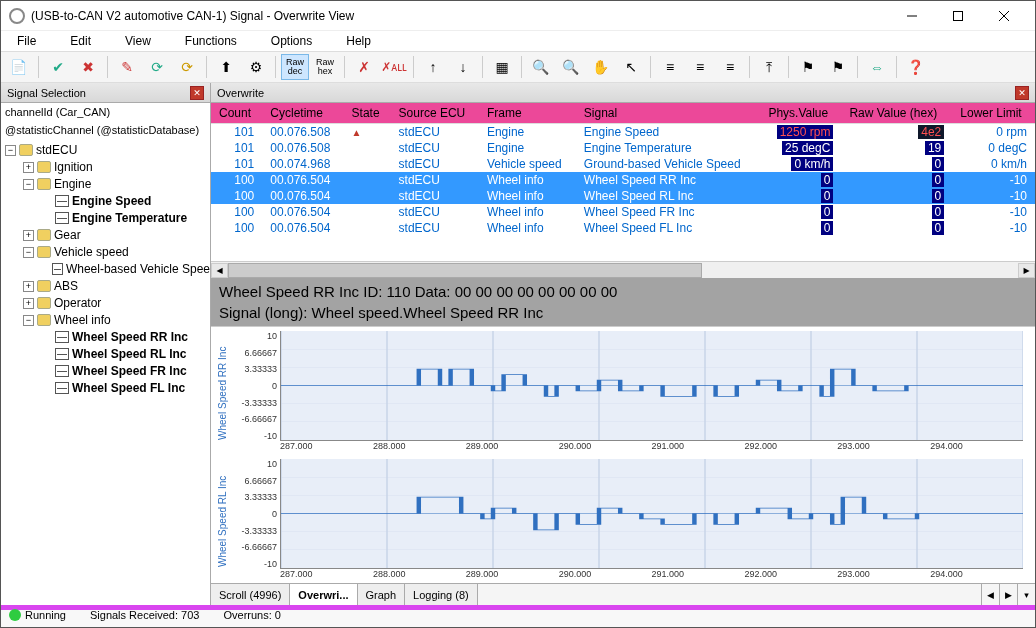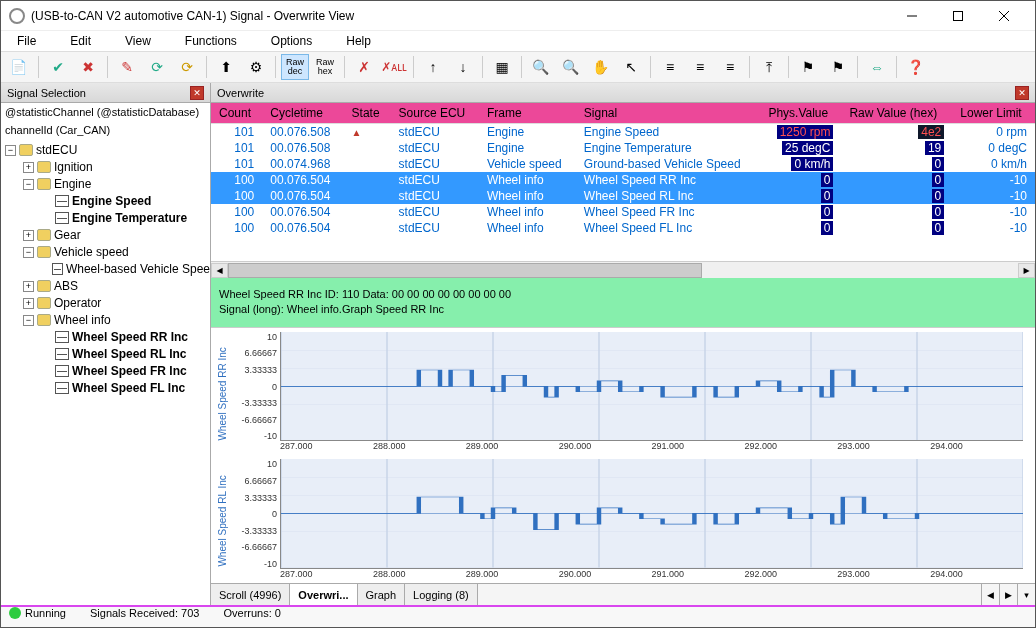--- a/index.html
+++ b/index.html
@@ -42,37 +42,37 @@
 .num { text-align: right; }
 .pv, .rv { display: inline-block; padding: 0 3px; }
 .pv.dark, .rv.dark { background: #000080; color: #fff; }
 .pv.red { background: #000080; color: #ff5050; }
 .rv.red { background: #0f172a; color: #ff5050; }
 .state-arrow { color: #c0392b; font-size: 10px; }
 .hscroll { height: 17px; background: #f0f0f0; border-top: 1px solid #ccc; display: flex; align-items: center; }
 .hscroll-btn { width: 17px; height: 15px; background: #e8e8e8; border: 1px solid #ccc; display: flex; align-items: center; justify-content: center; font-size: 8px; cursor: pointer; }
 .hscroll-track { flex: 1; height: 15px; background: #f0f0f0; position: relative; }
 .hscroll-thumb { position: absolute; left: 0; width: 60%; height: 100%; background: #ccc; border: 1px solid #aaa; }
-.detail-bar { padding: 9px 8px; font-size: 11px; line-height: 1.4; border-bottom: 1px solid #ccc; background: #86efac; }
+.detail-bar { padding: 3px 8px; font-size: 15px; line-height: 1.4; border-bottom: 1px solid #ccc; background: #a3a3a3; }
 .charts { flex: 1; display: flex; flex-direction: column; background: #fff; padding: 4px 12px 0 4px; gap: 4px; min-height: 0; }
 .chart { flex: 1; display: flex; min-height: 0; }
 .chart-ylabel { writing-mode: vertical-rl; transform: rotate(180deg); font-size: 10px; color: #3070c0; text-align: center; padding: 0 2px; }
 .chart-body { flex: 1; display: flex; flex-direction: column; }
 .chart-plot { flex: 1; position: relative; border-left: 1px solid #888; border-bottom: 1px solid #888; background: #e8eef8; }
 .chart-plot svg { position: absolute; inset: 0; width: 100%; height: 100%; }
 .chart-yticks { width: 50px; display: flex; flex-direction: column; justify-content: space-between; font-size: 9px; text-align: right; padding-right: 3px; color: #333; }
 .chart-row { flex: 1; display: flex; min-height: 0; }
 .chart-xticks { height: 14px; display: flex; font-size: 9px; color: #333; padding-left: 50px; }
 .chart-xtick { flex: 1; }
 .bottom-tabs { height: 22px; border-top: 1px solid #aaa; display: flex; align-items: stretch; background: #f5f5f5; font-size: 11px; }
 .btab { padding: 2px 8px; border-right: 1px solid #aaa; background: #eee; cursor: pointer; display: flex; align-items: center; }
 .btab.active { background: #fff; font-weight: bold; }
 .btab-nav { margin-left: auto; display: flex; }
 .btab-nav span { width: 18px; display: flex; align-items: center; justify-content: center; border-left: 1px solid #aaa; cursor: pointer; font-size: 9px; }
-.statusbar { height: 22px; border-top: 2px solid #d946ef; display: flex; align-items: flex-start; padding: 0 8px; font-size: 11px; gap: 24px; background: #f8f8f8; }
+.statusbar { height: 22px; border-top: 5px solid #d946ef; display: flex; align-items: flex-end; padding: 6px 8px; font-size: 11px; gap: 24px; background: #f8f8f8; }
 .status-dot { width: 12px; height: 12px; border-radius: 50%; background: #2ecc40; margin-right: 4px; }
 .status-item { display: flex; align-items: center; }
 </style>
 </head>
 <body>
 
 <div class="titlebar">
   <div class="titlebar-icon"></div>
   <div class="titlebar-text">(USB-to-CAN V2 automotive  CAN-1) Signal - Overwrite View</div>
   <div class="window-buttons">
@@ -151,22 +151,22 @@
   <div class="tb-btn">❓</div>
 </div>
 
 <div class="main">
 
   <div class="sidebar">
     <div class="panel-header">
       <span>Signal Selection</span>
       <div class="close">✕</div>
     </div>
+    <div class="sidebar-info">channelId  (Car_CAN)</div>
     <div class="sidebar-info">@statisticChannel  (@statisticDatabase)</div>
-    <div class="sidebar-info">channelId  (Car_CAN)</div>
     <div class="tree" id="tree">
         <div class="tree-node" style="padding-left: 4px;">
           <span class="tree-toggle">−</span>
           <span class="tree-icon db"></span>
           <span class="tree-label">stdECU</span>
         </div>
         <div class="tree-node" style="padding-left: 22px;">
           <span class="tree-toggle">+</span>
           <span class="tree-icon db"></span>
           <span class="tree-label">Ignition</span>
@@ -342,21 +342,21 @@
     </div>
     <div class="hscroll">
       <div class="hscroll-btn">◀</div>
       <div class="hscroll-track">
           <div class="hscroll-thumb"></div>
         </div>
       <div class="hscroll-btn">▶</div>
     </div>
     <div class="detail-bar">
       <div>Wheel Speed RR Inc   ID: 110     Data:   00 00 00 00 00 00 00 00</div>
-      <div>Signal (long): Wheel info.Graph Speed RR Inc</div>
+      <div>Signal (long): Wheel speed.Wheel Speed RR Inc</div>
     </div>
     <div class="charts" id="charts">
         <div class="chart">
           <div class="chart-ylabel">Wheel Speed RR Inc</div>
           <div class="chart-body">
             <div class="chart-row">
               <div class="chart-yticks">
                 <div>10</div>
                 <div>6.66667</div>
                 <div>3.33333</div>

